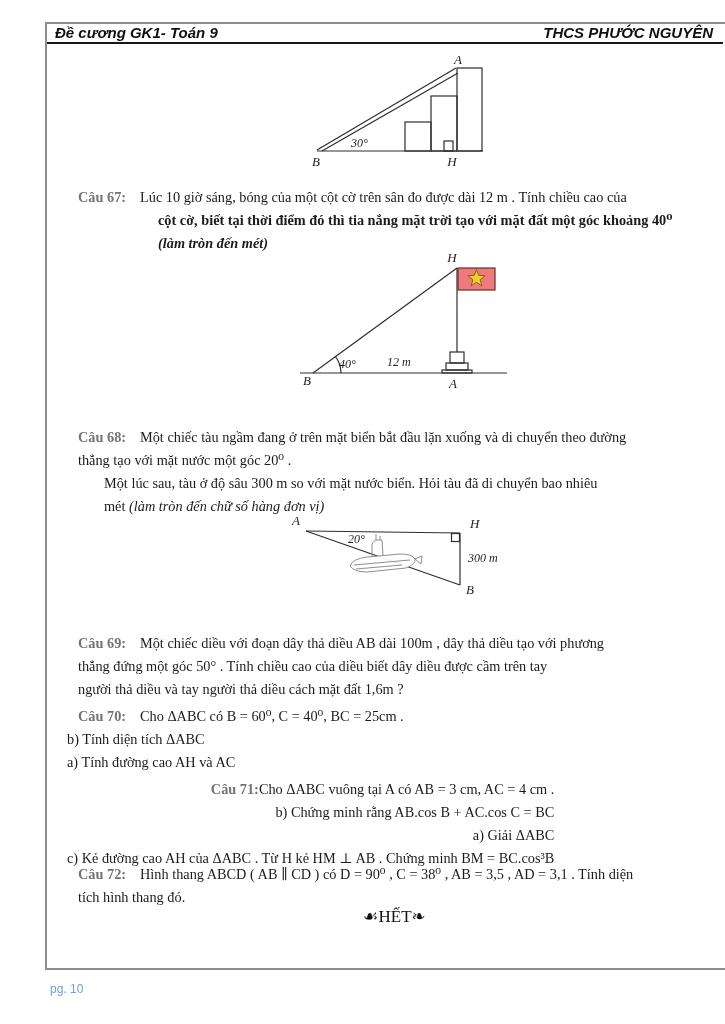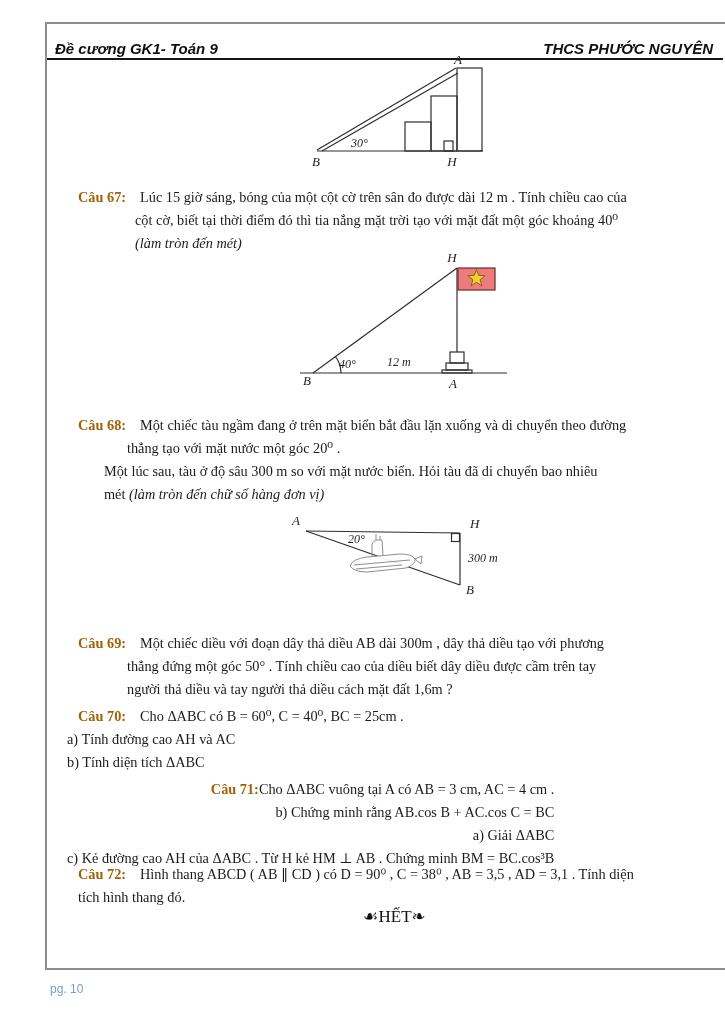--- a/index.html
+++ b/index.html
@@ -1,29 +1,29 @@
 <!DOCTYPE html>
 <html><head>
 <meta charset="utf-8">
 <style>
   html,body{margin:0;padding:0;background:#ffffff;}
   .page{position:relative;width:725px;height:1024px;background:#fff;overflow:hidden;
         font-family:"Liberation Serif","DejaVu Serif",serif;color:#1b1b1b;}
   .frame{position:absolute;left:45px;top:22px;width:680px;height:948px;
          border:2px solid #8F8F8F;border-right:none;box-sizing:border-box;background:#fff;}
-  .header{position:absolute;left:47px;top:24px;width:676px;height:36px;
+  .header{position:absolute;left:47px;top:24px;width:676px;height:20px;
           border-bottom:2px solid #151515;display:flex;justify-content:space-between;
           align-items:flex-end;padding:0 10px 1px 8px;box-sizing:border-box;
           font-family:"Liberation Sans","DejaVu Sans",sans-serif;
           font-weight:700;font-style:italic;font-size:15px;color:#101010;}
   .q{position:absolute;font-size:14.3px;line-height:23px;}
   .line{white-space:nowrap;}
-  .qlabel{display:inline-block;width:62px;color:#a16207;font-weight:700;}
-  .ind65{margin-left:57px;}
-  .ind49{margin-left:49px;}
+  .qlabel{display:inline-block;width:62px;color:#737373;font-weight:700;}
+  .ind65{margin-left:80px;font-weight:bold;}
+  .ind49{}
   .ind26{margin-left:26px;}
   .ind47{}
   .out11{margin-left:-11px;}
   .it{font-style:italic;}
   svg{position:absolute;overflow:visible;}
   svg line, svg rect.sh, svg path.sh, svg polyline{stroke:#2e2e2e;stroke-width:1.2;fill:none;}
   svg text{font-family:"Liberation Serif","DejaVu Serif",serif;font-style:italic;
            font-size:13px;fill:#222;}
   svg text.deg{font-size:12px;}
   .sub{stroke:#8f8f8f;stroke-width:1;fill:none;}
@@ -53,21 +53,21 @@
     <rect class="sh" x="149" y="89" width="9" height="10"></rect>
     <line x1="22" y1="98" x2="161" y2="16"></line>
     <line x1="27" y1="99" x2="163" y2="21"></line>
     <text x="163" y="12" text-anchor="middle">A</text>
     <text x="21" y="114" text-anchor="middle">B</text>
     <text x="157" y="114" text-anchor="middle">H</text>
     <text class="deg" x="56" y="95">30°</text>
   </svg>
 
   <div class="q" style="left:78px;top:186px;">
-    <div class="line"><span class="qlabel">Câu 67:</span><span>Lúc 15 giờ sáng, bóng của một cột cờ trên sân đo được dài 12 m . Tính chiều cao của</span></div>
+    <div class="line"><span class="qlabel">Câu 67:</span><span>Lúc 10 giờ sáng, bóng của một cột cờ trên sân đo được dài 12 m . Tính chiều cao của</span></div>
     <div class="line ind65">cột cờ, biết tại thời điểm đó thì tia nắng mặt trời tạo với mặt đất một góc khoảng 40⁰</div>
     <div class="line ind65 it">(làm tròn đến mét)</div>
   </div>
 
   <svg style="left:295px;top:252px;" width="218" height="148" viewBox="0 0 218 148">
     <line x1="5" y1="121" x2="212" y2="121"></line>
     <line x1="18" y1="121" x2="162" y2="16"></line>
     <line x1="162" y1="16" x2="162" y2="100"></line>
     <path class="sh" d="M46,121 A28,28 0 0 0 40,104"></path>
     <rect class="sh" x="155" y="100" width="14" height="11"></rect>
@@ -75,21 +75,21 @@
     <rect class="sh" x="147" y="118" width="30" height="3"></rect>
     <rect x="163" y="16" width="37" height="22" stroke="#6b2a2a" stroke-width="1.2" fill="#EE7B7B"></rect>
     <polygon points="181.5,17.5 183.7,23.4 190.1,23.7 185.1,27.7 186.8,33.8 181.5,30.3 176.2,33.8 177.9,27.7 172.9,23.7 179.3,23.4" stroke="#6b5500" stroke-width="0.8" fill="#F3CE2C"></polygon>
     <text x="157" y="10" text-anchor="middle">H</text>
     <text x="12" y="133" text-anchor="middle">B</text>
     <text x="158" y="136" text-anchor="middle">A</text>
     <text class="deg" x="44" y="116">40°</text>
     <text class="deg" x="92" y="114">12 m</text>
   </svg>
 
-  <div class="q" style="left:78px;top:414px;">
+  <div class="q" style="left:78px;top:426px;">
     <div class="line"><span class="qlabel">Câu 68:</span><span>Một chiếc tàu ngầm đang ở trên mặt biển bắt đầu lặn xuống và di chuyển theo đường</span></div>
     <div class="line ind49">thẳng tạo với mặt nước một góc 20⁰ .</div>
     <div class="line ind26">Một lúc sau, tàu ở độ sâu 300 m so với mặt nước biển. Hỏi tàu đã di chuyển bao nhiêu</div>
     <div class="line ind26"><span>mét </span><span class="it">(làm tròn đến chữ số hàng đơn vị)</span></div>
   </div>
 
   <svg style="left:272px;top:512px;" width="245" height="95" viewBox="0 0 245 95">
     <line x1="34" y1="19" x2="188" y2="21"></line>
     <line x1="188" y1="21" x2="188" y2="73"></line>
     <line x1="34" y1="19" x2="188" y2="73"></line>
@@ -104,39 +104,39 @@
       <path class="sub" d="M143,47 L150,44 L149,52 Z"></path>
     </g>
     <text x="24" y="13" text-anchor="middle">A</text>
     <text x="198" y="16">H</text>
     <text x="194" y="82">B</text>
     <text class="deg" x="76" y="31">20°</text>
     <text class="deg" x="196" y="50">300 m</text>
   </svg>
 
   <div class="q" style="left:78px;top:632px;">
-    <div class="line"><span class="qlabel">Câu 69:</span><span>Một chiếc diều với đoạn dây thả diều AB dài 300m , dây thả diều tạo với phương</span></div>
+    <div class="line"><span class="qlabel">Câu 69:</span><span>Một chiếc diều với đoạn dây thả diều AB dài 100m , dây thả diều tạo với phương</span></div>
     <div class="line ind49">thẳng đứng một góc 50° . Tính chiều cao của diều biết dây diều được cầm trên tay</div>
     <div class="line ind49">người thả diều và tay người thả diều cách mặt đất 1,6m ?</div>
   </div>
 
   <div class="q" style="left:78px;top:705px;">
     <div class="line"><span class="qlabel">Câu 70:</span><span>Cho ΔABC có B = 60⁰, C = 40⁰, BC = 25cm .</span></div>
+    <div class="line out11">b) Tính diện tích ΔABC</div>
     <div class="line out11">a) Tính đường cao AH và AC</div>
-    <div class="line out11">b) Tính diện tích ΔABC</div>
   </div>
 
   <div class="q" style="left:78px;top:778px;text-align:right;">
     <div class="line"><span class="qlabel">Câu 71:</span><span>Cho ΔABC vuông tại A có AB = 3 cm, AC = 4 cm .</span></div>
     <div class="line out11">b) Chứng minh rằng AB.cos B + AC.cos C = BC</div>
     <div class="line out11">a) Giải ΔABC</div>
     <div class="line out11">c) Kẻ đường cao AH của ΔABC . Từ H kẻ HM ⊥ AB . Chứng minh BM = BC.cos³B</div>
   </div>
 
-  <div class="q" style="left:78px;top:863px;font-family:Liberation Serif, serif;">
+  <div class="q" style="left:78px;top:863px;">
     <div class="line"><span class="qlabel">Câu 72:</span><span>Hình thang ABCD ( AB ∥ CD ) có D = 90⁰ , C = 38⁰ , AB = 3,5 , AD = 3,1 . Tính diện</span></div>
     <div class="line ind47">tích hình thang đó.</div>
   </div>
 
   <div class="end-mark">☙HẾT❧</div>
 
   <div class="footer">pg. 10</div>
 </div>
 
 </body></html>

